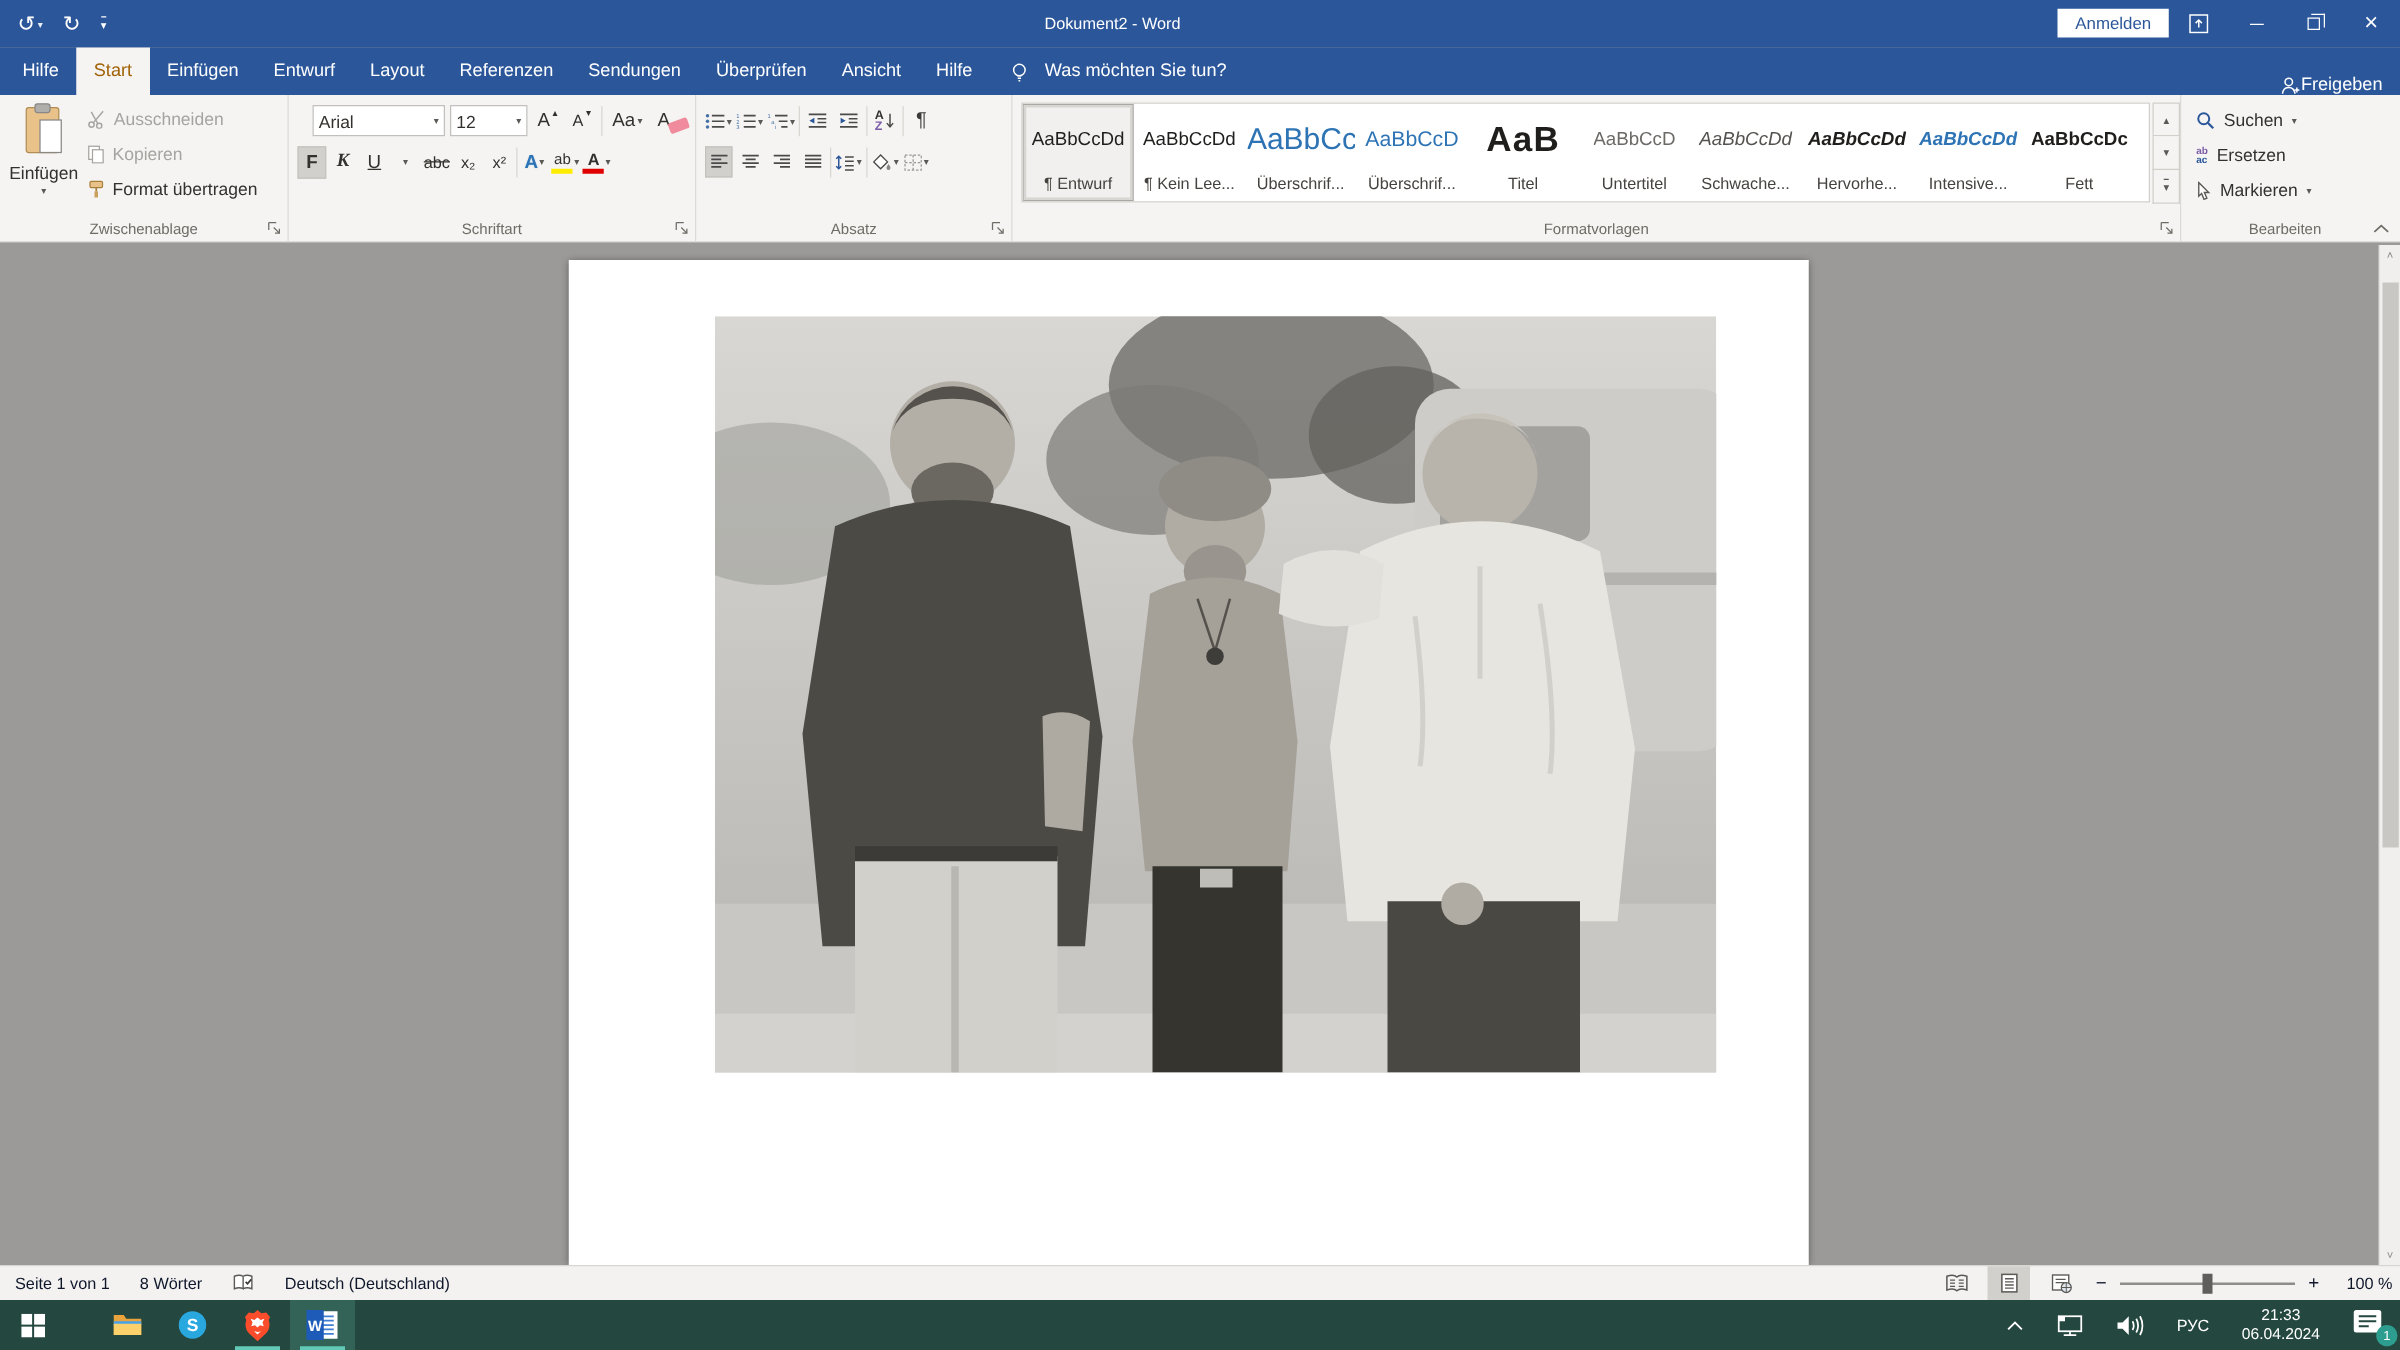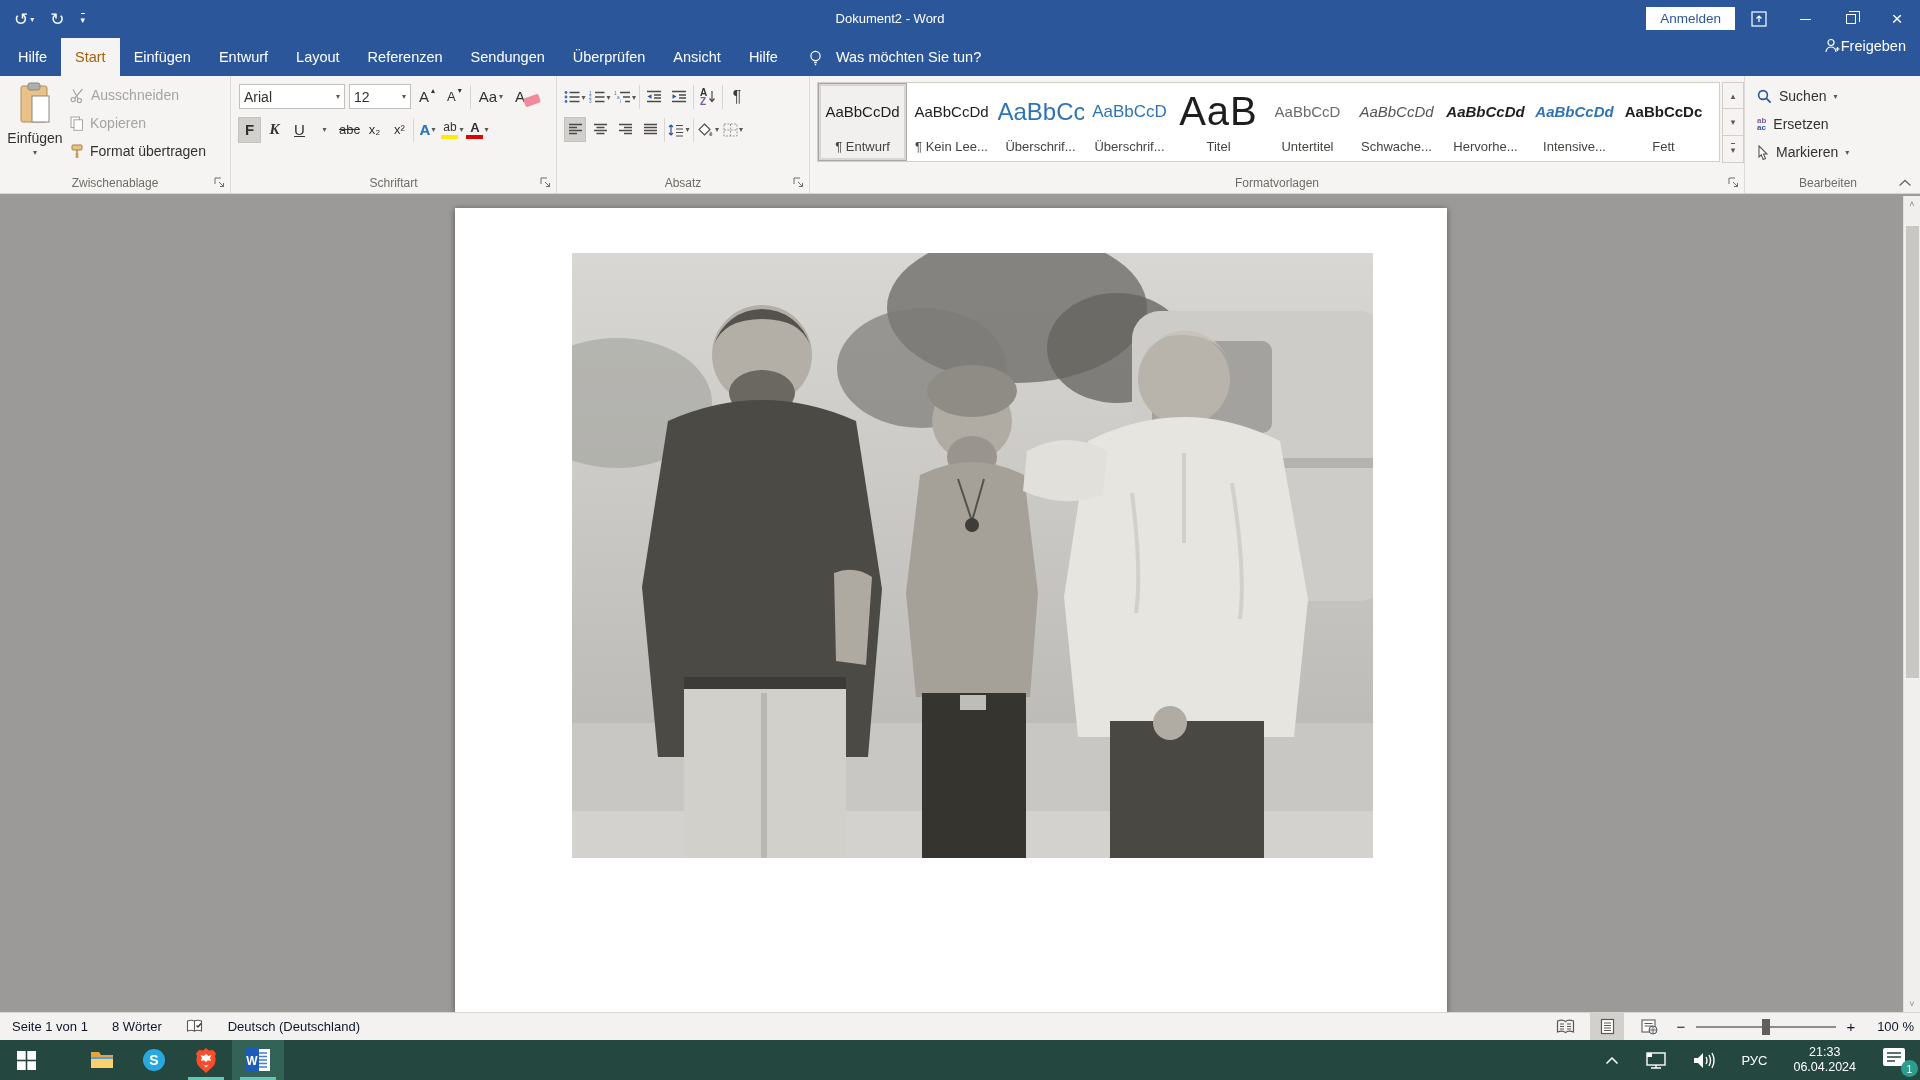--- a/index.html
+++ b/index.html
@@ -19,42 +19,42 @@
   .wb{width:46px;height:38px;display:flex;align-items:center;justify-content:center;font-size:15px;cursor:default}
   .minline{width:11px;border-top:1.5px solid #fff;display:inline-block}
   .restbox{width:10px;height:10px;border:1.2px solid #fff;position:relative;display:inline-block}
   .restbox:before{content:"";position:absolute;left:2px;top:-4px;width:10px;height:10px;border:1.2px solid #fff;border-left:none;border-bottom:none}
 
   
   .tabrow{position:absolute;top:38px;left:0;width:1920px;height:38px;background:#2b579a;color:#fff;display:flex;align-items:stretch;font-size:14.5px}
   .tab{padding:0 14px;display:flex;align-items:center;cursor:default;white-space:nowrap}
   .tab.active{background:#f5f4f2;color:#a16207}
   .tellme{display:flex;align-items:center;gap:13px;margin-left:16px;cursor:default}
-  .share{position:absolute;right:14px;top:0;height:38px;display:flex;align-items:flex-start;gap:0;font-size:14.5px;cursor:default}
+  .share{position:absolute;right:14px;top:0;height:38px;display:flex;align-items:flex-end;gap:0;font-size:14.5px;cursor:default}
 
   
   .ribbon{position:absolute;top:76px;left:0;width:1920px;height:118px;background:#f5f4f2;border-bottom:1px solid #d8d5d2}
   .rgroup{position:absolute;top:0;height:117px;border-right:1px solid #ddd9d6}
   .glabel{position:absolute;bottom:3px;left:0;right:0;text-align:center;font-size:12px;color:#6e6c66;white-space:nowrap}
   .launcher{position:absolute;bottom:4px;right:4px;width:13px;height:13px;cursor:default}
   .caret{font-size:8px;color:#5b5955}
   .vdiv{width:1px;background:#d9d6d2;height:24px;align-self:center}
   .active-ctl{background:#d2d0cc;border:1px solid #c4c2be}
 
   
   .g-clip{left:0;width:231px}
   .pastebtn{position:absolute;left:8px;top:6px;width:54px;height:92px;display:flex;flex-direction:column;align-items:center;gap:2px;cursor:default}
   .pastebtn .lbl{font-size:14px;margin-top:2px}
   .cliprows{position:absolute;left:70px;top:8px;display:flex;flex-direction:column;gap:6px}
   .cliprow{display:flex;align-items:center;gap:6px;font-size:14px;height:22px;cursor:default}
   .dis{color:#a6a4a1}
 
   
   .g-font{left:231px;width:326px}
-  .fr1{position:absolute;left:8px;top:8px;display:flex;align-items:flex-end;gap:4px}
+  .fr1{position:absolute;left:19px;top:8px;display:flex;align-items:flex-end;gap:4px}
   .combo{background:#fff;border:1px solid #c2c0bd;height:25px;display:flex;align-items:center;font-size:14px;padding:0 4px;justify-content:space-between;cursor:default}
   .combo .caret{margin-left:6px}
   .fam{width:106px}.siz{width:62px}
   .fbtn{padding:0 4px;height:25px;display:flex;align-items:center;font-size:15px;cursor:default;gap:2px}
   .supc{font-size:8px;position:relative;top:-6px}
   .fr2{position:absolute;left:7px;top:40px;display:flex;align-items:center;gap:2px;height:27px}
   .f2{min-width:23px;height:26px;display:flex;align-items:center;justify-content:center;font-size:15px;cursor:default;gap:1px}
   .bold{font-weight:bold}
   .ital{font-style:italic;font-family:"Liberation Serif",serif;font-weight:bold}
   .und{text-decoration:underline}
@@ -75,21 +75,21 @@
 
   
   .g-sty{left:810px;width:935px}
   .gallery{position:absolute;left:7px;top:6px;width:903px;height:80px;background:#fff;border:1px solid #d2cfcb;display:flex;overflow:hidden}
   .sgi{width:89px;height:78px;display:flex;flex-direction:column;justify-content:flex-end;align-items:center;padding-bottom:6px;cursor:default;overflow:hidden;border:1px solid transparent}
   .sgi.sel{border:1px solid #aaa8a4;background:#f1f0ee;box-shadow:inset 0 0 0 2px #d8d6d2}
   .sgp{flex:1;display:flex;align-items:center;white-space:nowrap;overflow:hidden;max-width:86px;font-size:15px;color:#1f1e1d}
   .sgl{font-size:13px;color:#45433f;white-space:nowrap;overflow:hidden;max-width:86px}
   .p3{font-size:24px;color:#2e74b5}
   .p4{font-size:17px;color:#2e74b5}
-  .p5{font-size:40px;font-weight:400;letter-spacing:1px}
+  .p5{font-size:28px;font-weight:700;letter-spacing:1px}
   .p6{color:#6c6a66}
   .p7{font-style:italic;color:#55534f}
   .p8{font-style:italic;font-weight:bold}
   .p9{font-style:italic;font-weight:bold;color:#2e74b5}
   .p10{font-weight:bold}
   .gscroll{position:absolute;left:912px;top:6px;width:22px;display:flex;flex-direction:column}
   .gsb{height:27px;border:1px solid #d2cfcb;border-top:none;background:#f5f4f2;display:flex;align-items:center;justify-content:center;font-size:9px;color:#5b5955;cursor:default}
   .gsb:first-child{border-top:1px solid #d2cfcb}
   .gsb .ovl{border-top:1.5px solid #5b5955;padding-top:1px}
 

